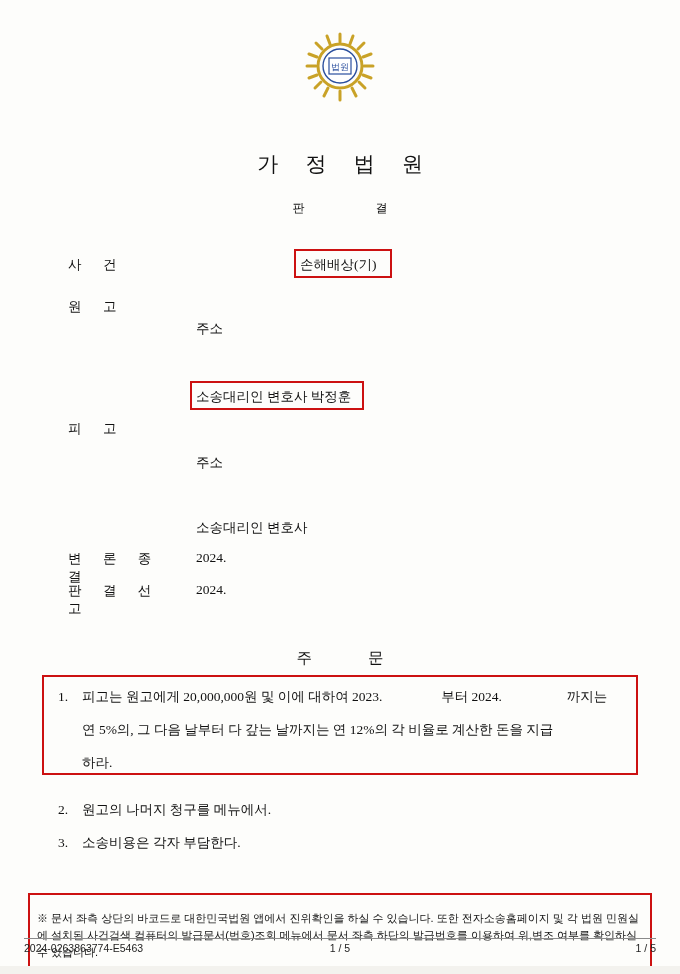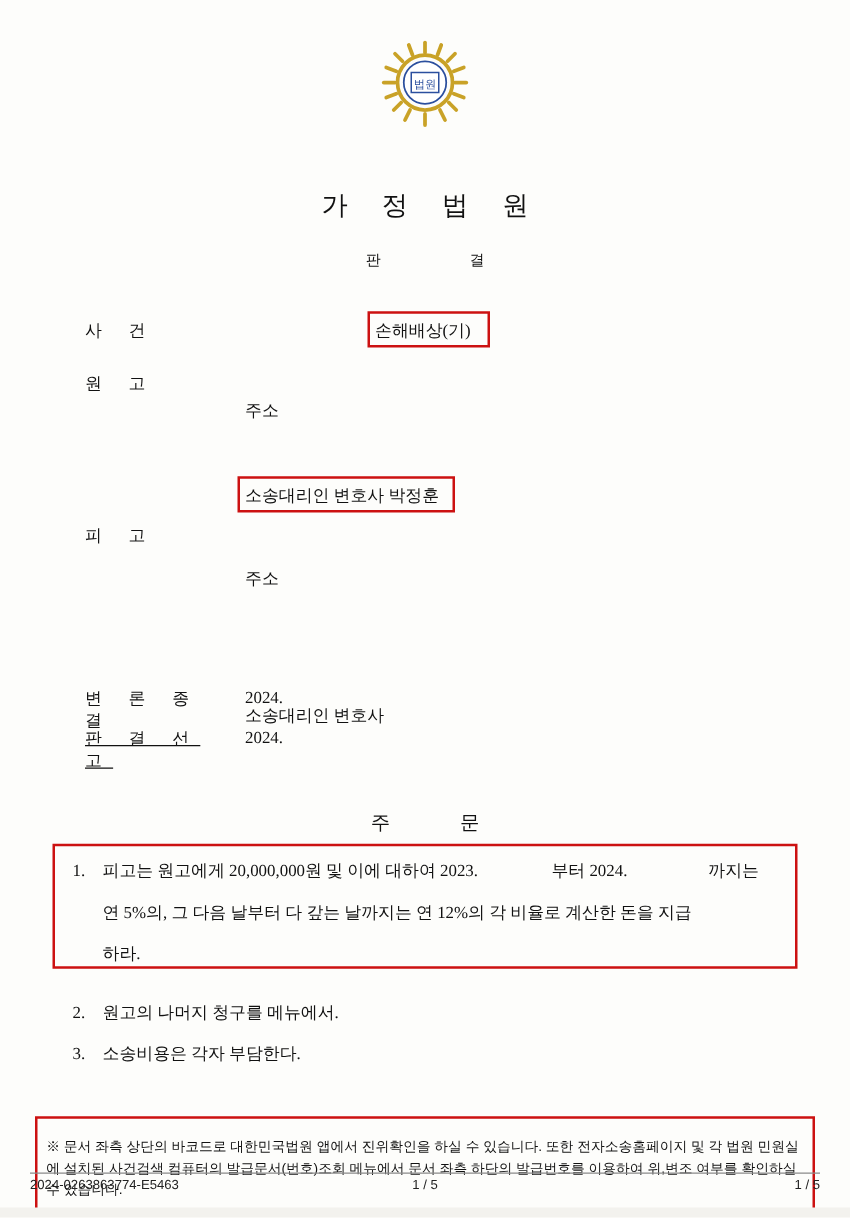--- a/index.html
+++ b/index.html
@@ -204,26 +204,26 @@
 
   <div class="field-value" style="top:320px;">주소</div>
 
   <div class="hl-text" style="left:196px; top:388px;">소송대리인 변호사 박정훈</div>
   <div class="redbox" style="left:190px; top:381px; width:174px; height:29px;"></div>
 
   <div class="field-label" style="top:420px;">피        고</div>
 
   <div class="field-value" style="top:454px;">주소</div>
 
-  <div class="field-value" style="top:519px;margin-top:45px;">소송대리인 변호사</div>
+  <div class="field-value" style="top:519px;">소송대리인 변호사</div>
 
   <div class="field-label" style="top:550px;">변 론 종 결</div>
   <div class="field-value" style="top:550px;">2024.</div>
 
-  <div class="field-label" style="top:582px;text-decoration:underline;">판 결 선 고</div>
+  <div class="field-label" style="top:582px;">판 결 선 고</div>
   <div class="field-value" style="top:582px;">2024.</div>
 
   <div class="section-title">주        문</div>
 
   <div class="order-list">
 
     <div class="order-item main">
       <span class="num">1.</span>
       <span>피고는 원고에게 20,000,000원 및 이에 대하여 2023.</span>
       <span class="gap-s"></span>

